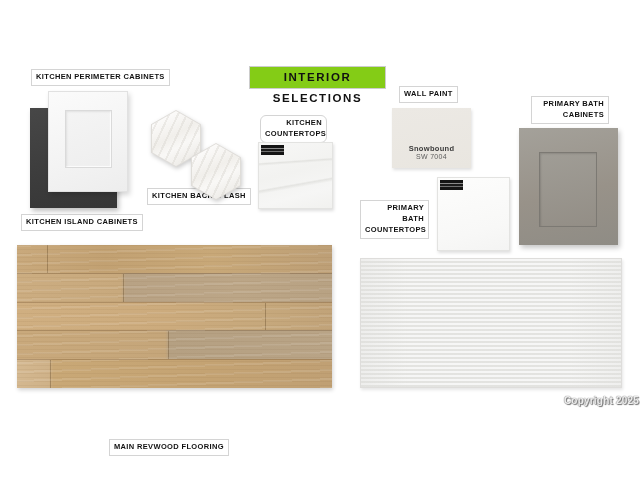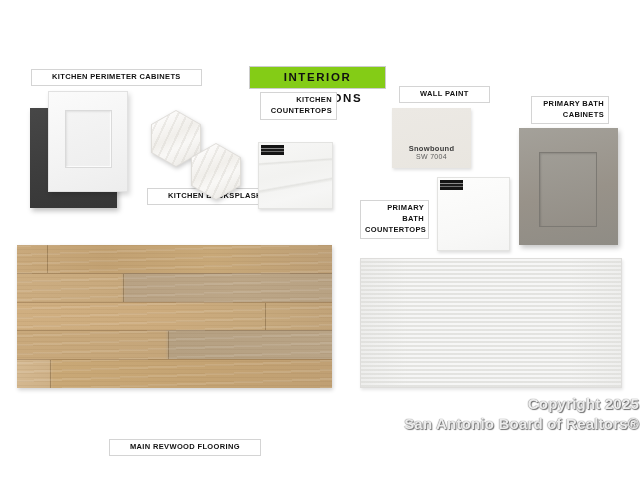--- a/index.html
+++ b/index.html
@@ -4,34 +4,34 @@
 <style>
   * { margin:0; padding:0; box-sizing:border-box; }
   html,body { background:#ffffff; }
   body { width:640px; height:480px; font-family:"Liberation Sans", sans-serif; }
   .board { position:relative; width:640px; height:480px; background:#ffffff; overflow:hidden; }
 
   
   .lbl {
     position:absolute; background:#ffffff; border:1px solid #d4d4d4;
     color:#111; font-weight:bold; font-size:7.5px; line-height:1.45;
-    letter-spacing:0.35px; text-align:center; padding:2px 20px;
+    letter-spacing:0.35px; text-align:center; padding:2px 4px;
     white-space:nowrap;
   }
   .lbl.two-line { white-space:pre-line; padding:2px 4px;text-align:right; }
   .title {
     position:absolute; left:249px; top:66px; width:137px; height:23px;
     background:#84cc16; border:1px solid #cccccc; color:#111;
     font-weight:bold; font-size:11.5px; letter-spacing:1.6px;
     text-align:center; line-height:21px;
   }
   .lbl-perimeter   { left:31px;  top:69px;  }
   .lbl-wallpaint   { left:399px; top:86px;  }
   .lbl-bathcab     { left:531px; top:96px;  width:78px; }
-  .lbl-kcounter    { left:260px; top:92px; width:77px; }
+  .lbl-kcounter    { left:260px; top:115px; width:67px;border-radius:6px; }
   .lbl-backsplash  { left:147px; top:188px; }
   .lbl-bathcounter { left:360px; top:200px; width:69px; }
   .lbl-island      { left:21px;  top:214px; }
   .lbl-flooring    { left:109px; top:395px;margin-top:44px; }
   .lbl-bathtile    { left:447px; top:396px; }
 
   
   .island-square {
     position:absolute; left:30px; top:108px; width:87px; height:100px;
     background:linear-gradient(168deg,#474747 0%,#3d3d3d 55%,#363636 100%);
@@ -138,41 +138,42 @@
     background:
       linear-gradient(90deg, rgba(222,222,219,0.35) 0%, rgba(255,255,255,0) 18%, rgba(255,255,255,0) 80%, rgba(222,222,219,0.3) 100%),
       repeating-linear-gradient(180deg, rgba(255,255,255,0.55) 0 2px, rgba(204,204,199,0.28) 2px 4px),
       #ececea;
     box-shadow:1px 2px 3px rgba(0,0,0,0.10);
   }
 
   
   .watermark {
     position:absolute; right:1px; top:394px; text-align:right;
-    font-weight:bold; font-size:15px; line-height:1.32; letter-spacing:0.2px;
+    font-weight:bold; font-size:10px; line-height:1.32; letter-spacing:0.2px;
     color:#ededed;
     text-shadow: 1px 1px 1px #6e6e6e, -0.5px -0.5px 1px #a0a0a0, 0 0 1px #8a8a8a;
   }
 </style>
 </head>
 <body>
 
 <div class="board">
 
   <div class="title">INTERIOR SELECTIONS</div>
 
   <div class="lbl lbl-perimeter">KITCHEN PERIMETER CABINETS</div>
   <div class="lbl lbl-wallpaint">WALL PAINT</div>
   <div class="lbl two-line lbl-bathcab">PRIMARY BATH
 CABINETS</div>
   <div class="lbl two-line lbl-kcounter">KITCHEN
 COUNTERTOPS</div>
   <div class="lbl lbl-backsplash">KITCHEN BACKSPLASH</div>
   <div class="lbl two-line lbl-bathcounter">PRIMARY BATH
 COUNTERTOPS</div>
+  <div class="lbl lbl-island">KITCHEN ISLAND CABINETS</div>
   <div class="lbl lbl-flooring">MAIN REVWOOD FLOORING</div>
 
   <div class="island-square"></div>
 
   <div class="door-white">
     <div class="panel"></div>
   </div>
 
   <div class="hex hex1">
     <div class="hex-outer">
@@ -217,16 +218,15 @@
       </div>
     <div class="plank p5">
         <div class="seam" style="left:33px"></div>
       </div>
   </div>
 
   <div class="bath-tile"></div>
 
   <div class="watermark">
     <div>Copyright 2025</div>
-    <div>San Antonio Board of Realtors®</div>
   </div>
 
 </div>
 
 </body></html>

